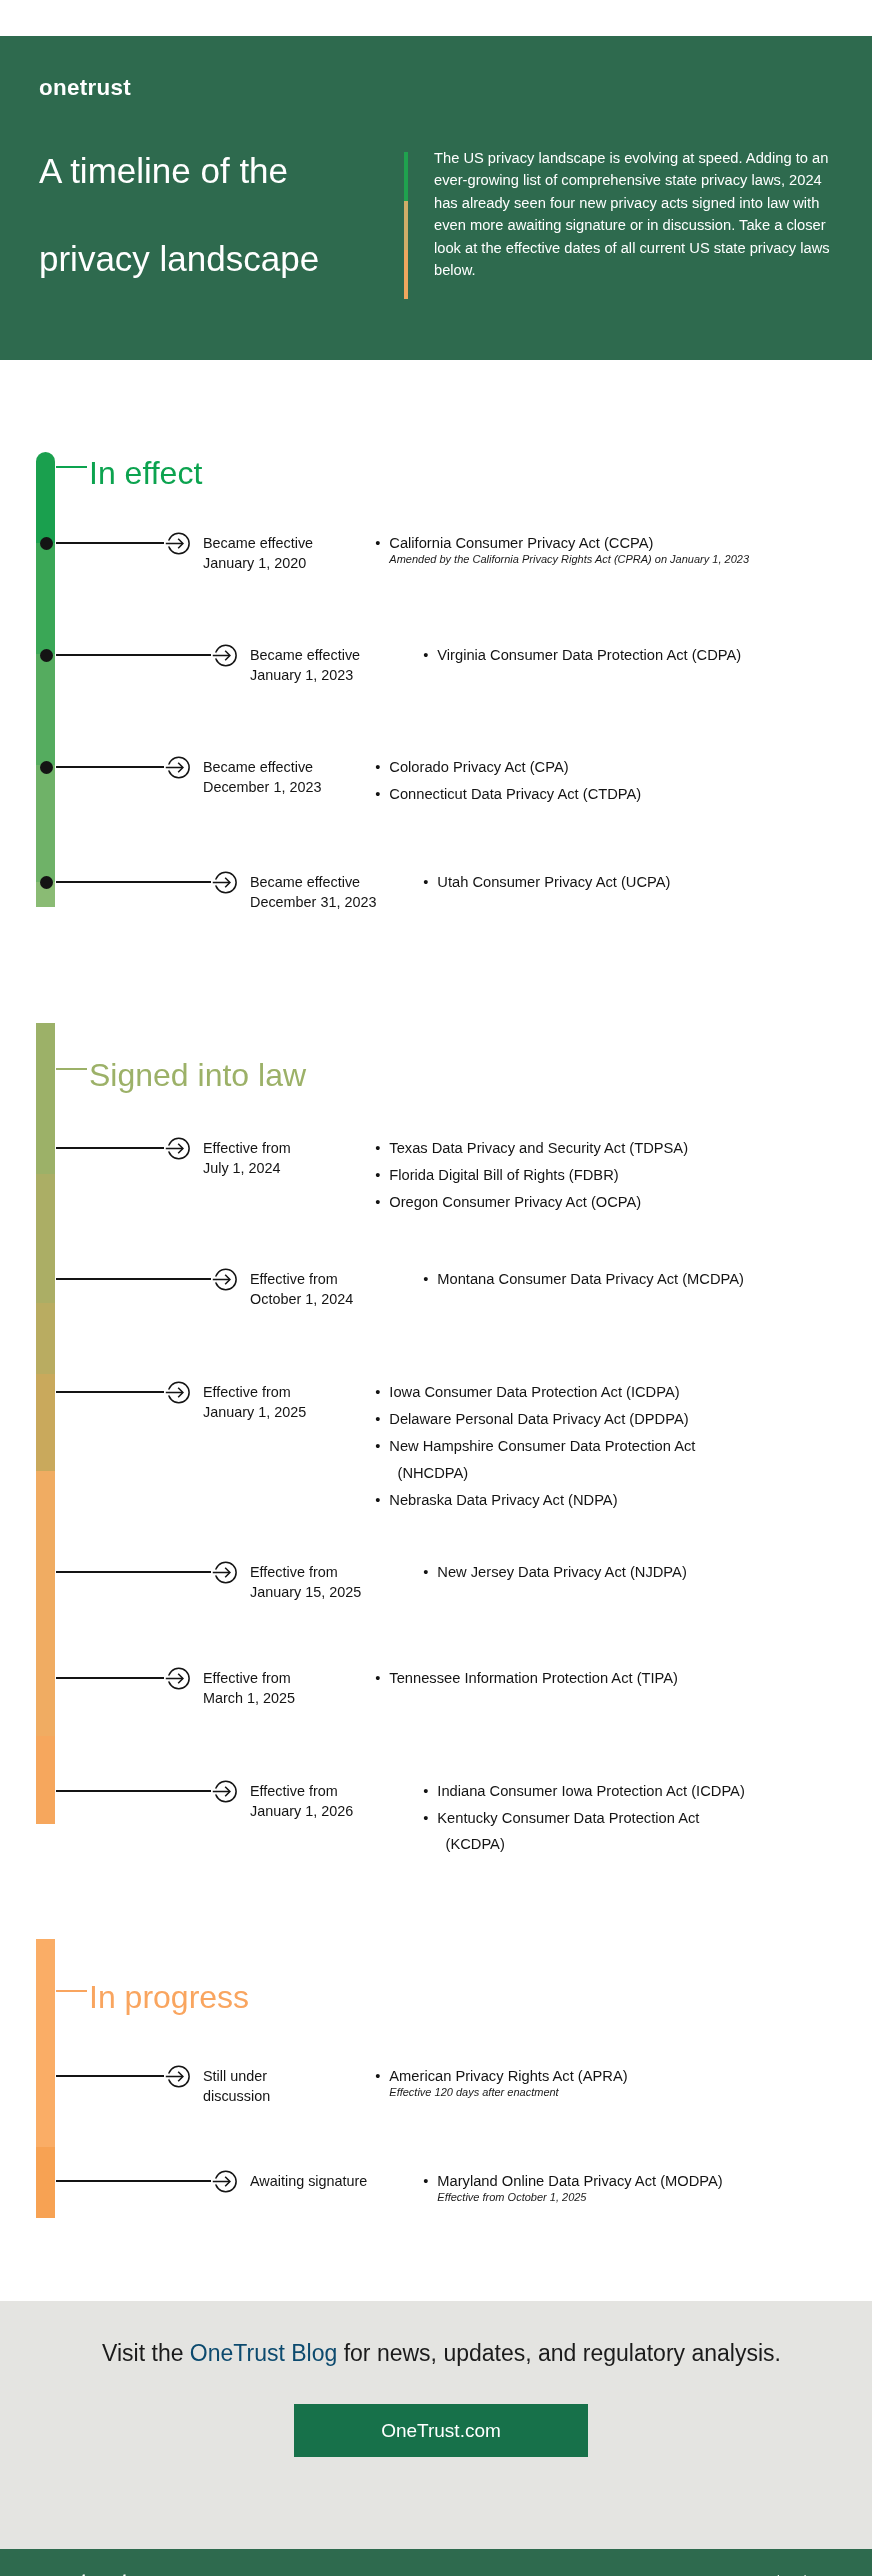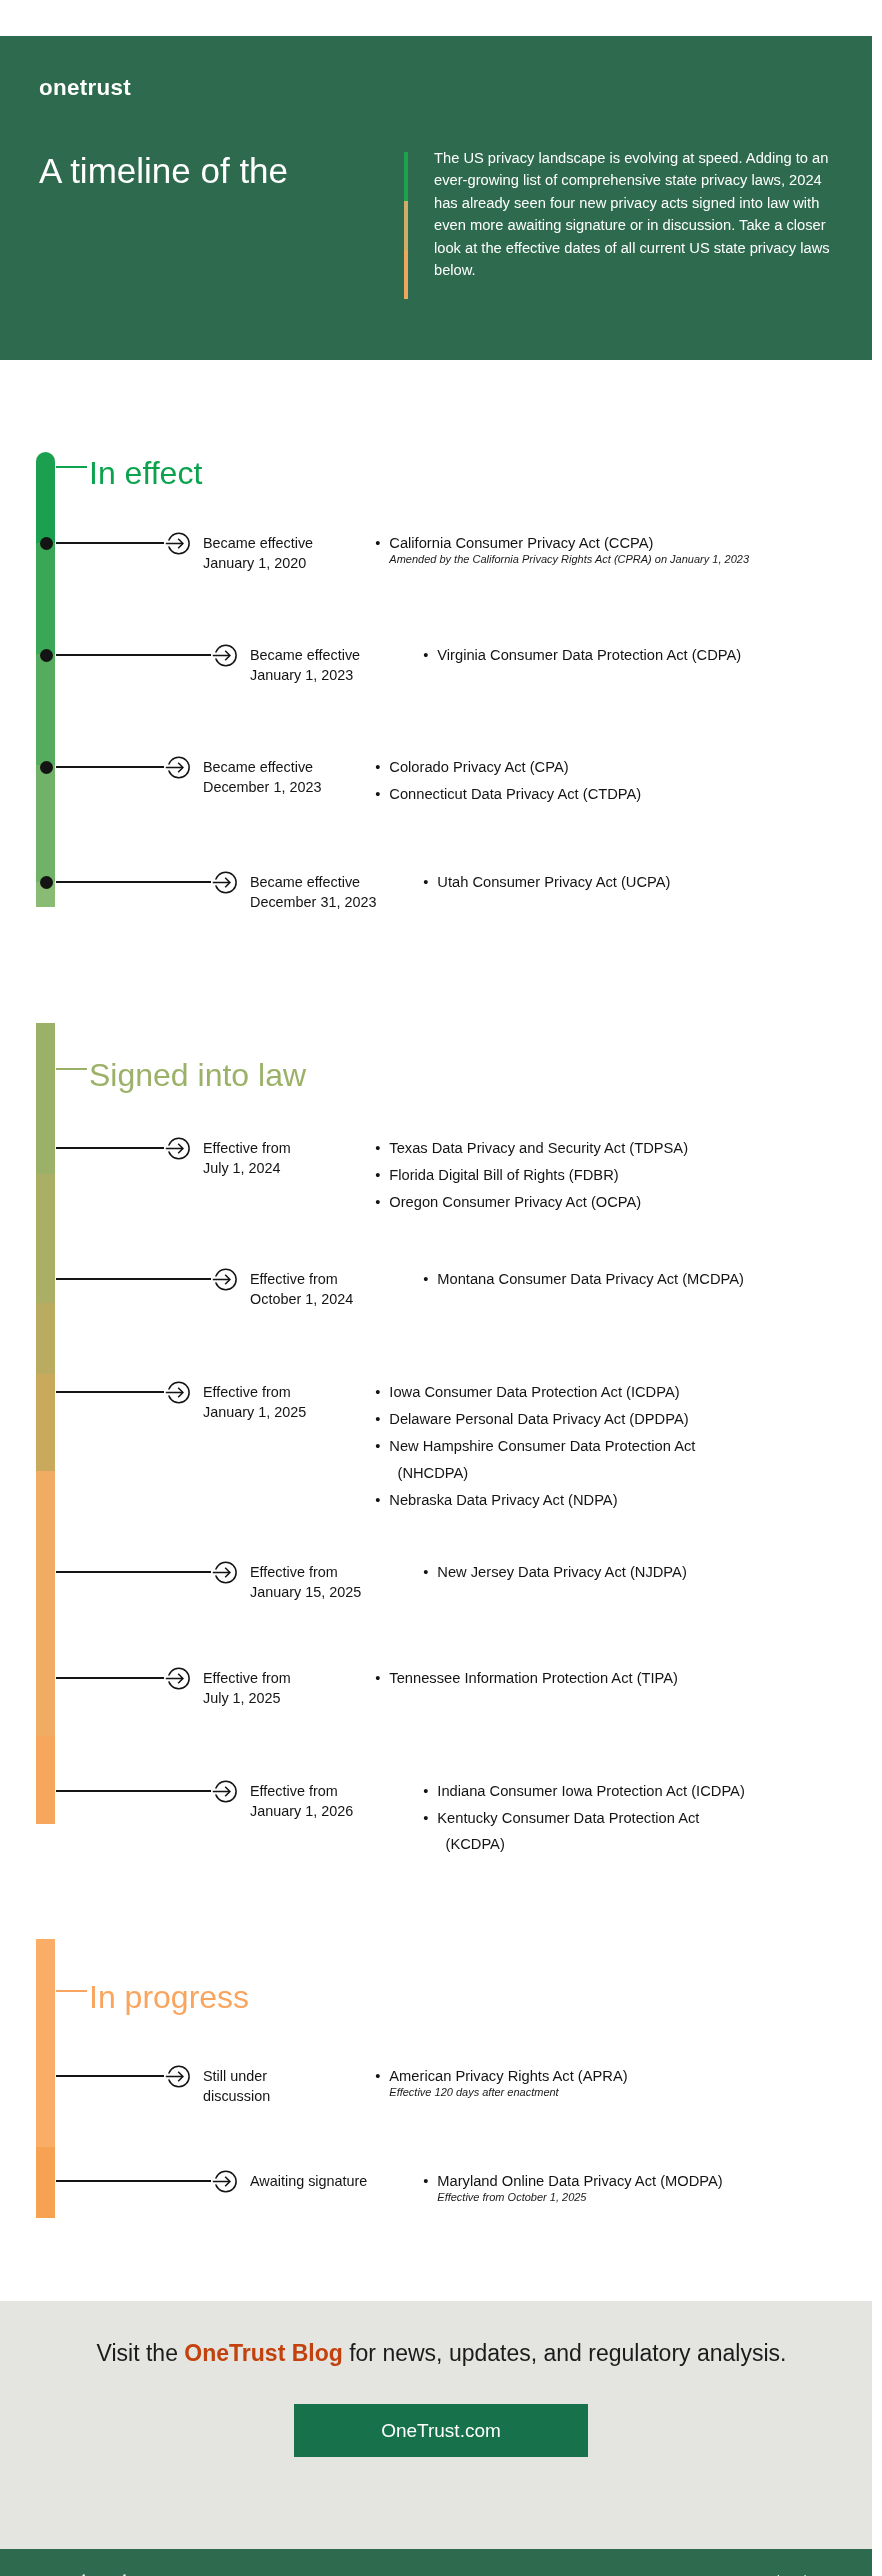--- a/index.html
+++ b/index.html
@@ -57,38 +57,39 @@
         font-size:14.7px;line-height:26.5px;color:#141414;}
   .acts li{position:relative;padding-left:15.3px;}
   .acts li::before{content:"\2022";position:absolute;left:1.2px;top:0;}
   .act-name2{display:block;padding-left:8.2px;}
   .act-note{display:block;font-style:italic;font-size:11px;line-height:15.3px;margin-top:-4.1px;margin-bottom:4.7px;color:#1a1a1a;}
 
   
   .footer{position:absolute;left:0;top:2265px;width:883px;height:248px;background:#E4E4E1;}
   .footer-msg{position:absolute;left:0;top:39px;width:883px;text-align:center;
               font-size:23px;color:#1b1b1b;}
-  .blog-link{color:#c2410c;font-weight:700;}
+  .blog-link{color:#0c4a6e;font-weight:400;}
   .cta-btn{position:absolute;left:294px;top:103px;width:294px;height:53px;background:#17714A;border:none;
            color:#fff;font-family:"Liberation Sans",sans-serif;font-size:19px;font-weight:500;cursor:pointer;}
   .bottombar{position:absolute;left:0;top:2513px;width:883px;height:63px;background:#2E6A4E;}
   .bb-logo{position:absolute;left:42px;top:50%;transform:translateY(-50%);
            font-size:21px;font-weight:700;color:#fff;letter-spacing:0.3px;}
   .bb-site{position:absolute;right:41px;top:50%;transform:translateY(-50%);font-size:16px;color:#fff;}
 </style>
 </head>
 <body>
 
 <div id="page">
 
   <div class="header">
     <div class="logo">onetrust</div>
     <div class="title">
       <span>A timeline of the</span><br>
       <br>
+      <span>privacy landscape</span>
     </div>
     <div class="hdr-divider">
       <span class="seg1"></span>
       <span class="seg2"></span>
       <span class="seg3"></span>
     </div>
     <div class="intro">The US privacy landscape is evolving at speed. Adding to an ever-growing list of comprehensive state privacy laws, 2024 has already seen four new privacy acts signed into law with even more awaiting signature or in discussion. Take a closer look at the effective dates of all current US state privacy laws below.</div>
   </div>
 
   <div class="tbar bar1"></div>
@@ -331,21 +332,21 @@
     <span class="icon">
       <svg viewBox="0 0 44 42" width="26" height="25">
           <circle cx="25" cy="21" r="17.5" fill="none" stroke="#141414" stroke-width="2.6"></circle>
           <rect x="4" y="16" width="6" height="10" fill="#fff"></rect>
           <line x1="3" y1="21" x2="31" y2="21" stroke="#141414" stroke-width="2.6"></line>
           <path d="M24 13 L32 21 L24 29" fill="none" stroke="#141414" stroke-width="2.6"></path>
         </svg>
     </span>
     <div class="label">
       <span>Effective from</span><br>
-      <span>July 1, 2025</span>
+      <span>March 1, 2025</span>
     </div>
     <ul class="acts">
       <li>
         <span class="act-name">Tennessee Information Protection Act (TIPA)</span>
         <span class="act-name2"></span>
         <span class="act-note"></span>
       </li>
     </ul>
   </div>
 

